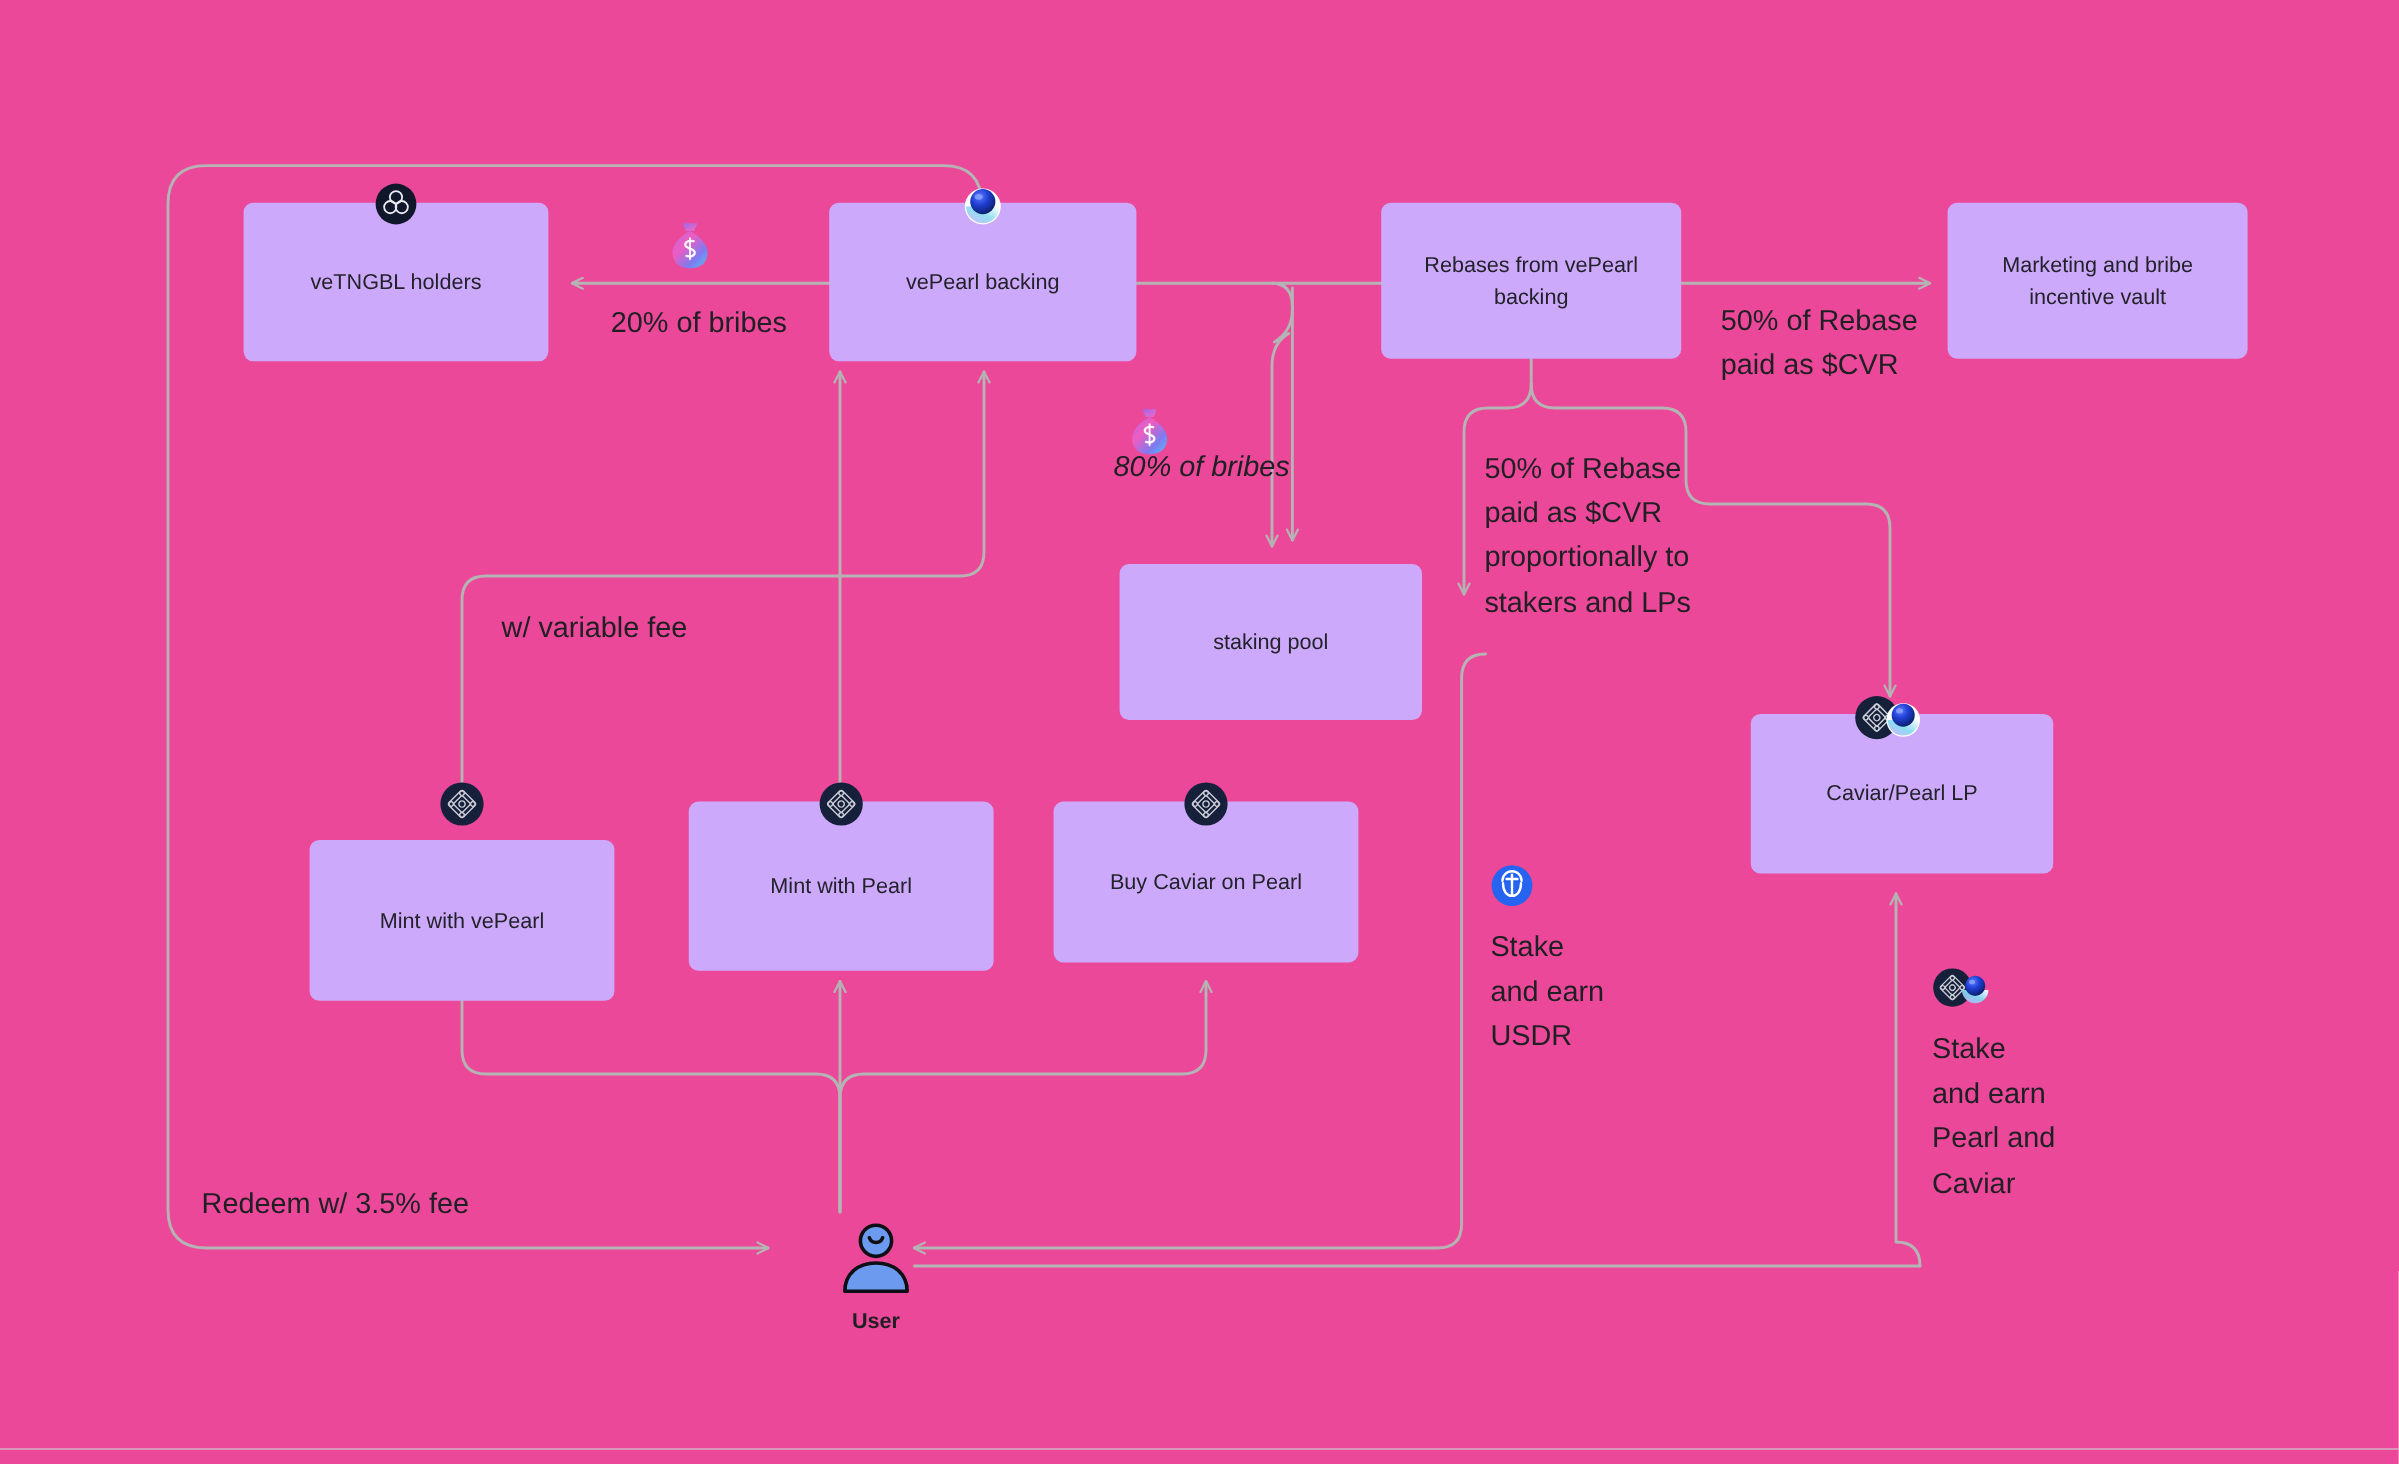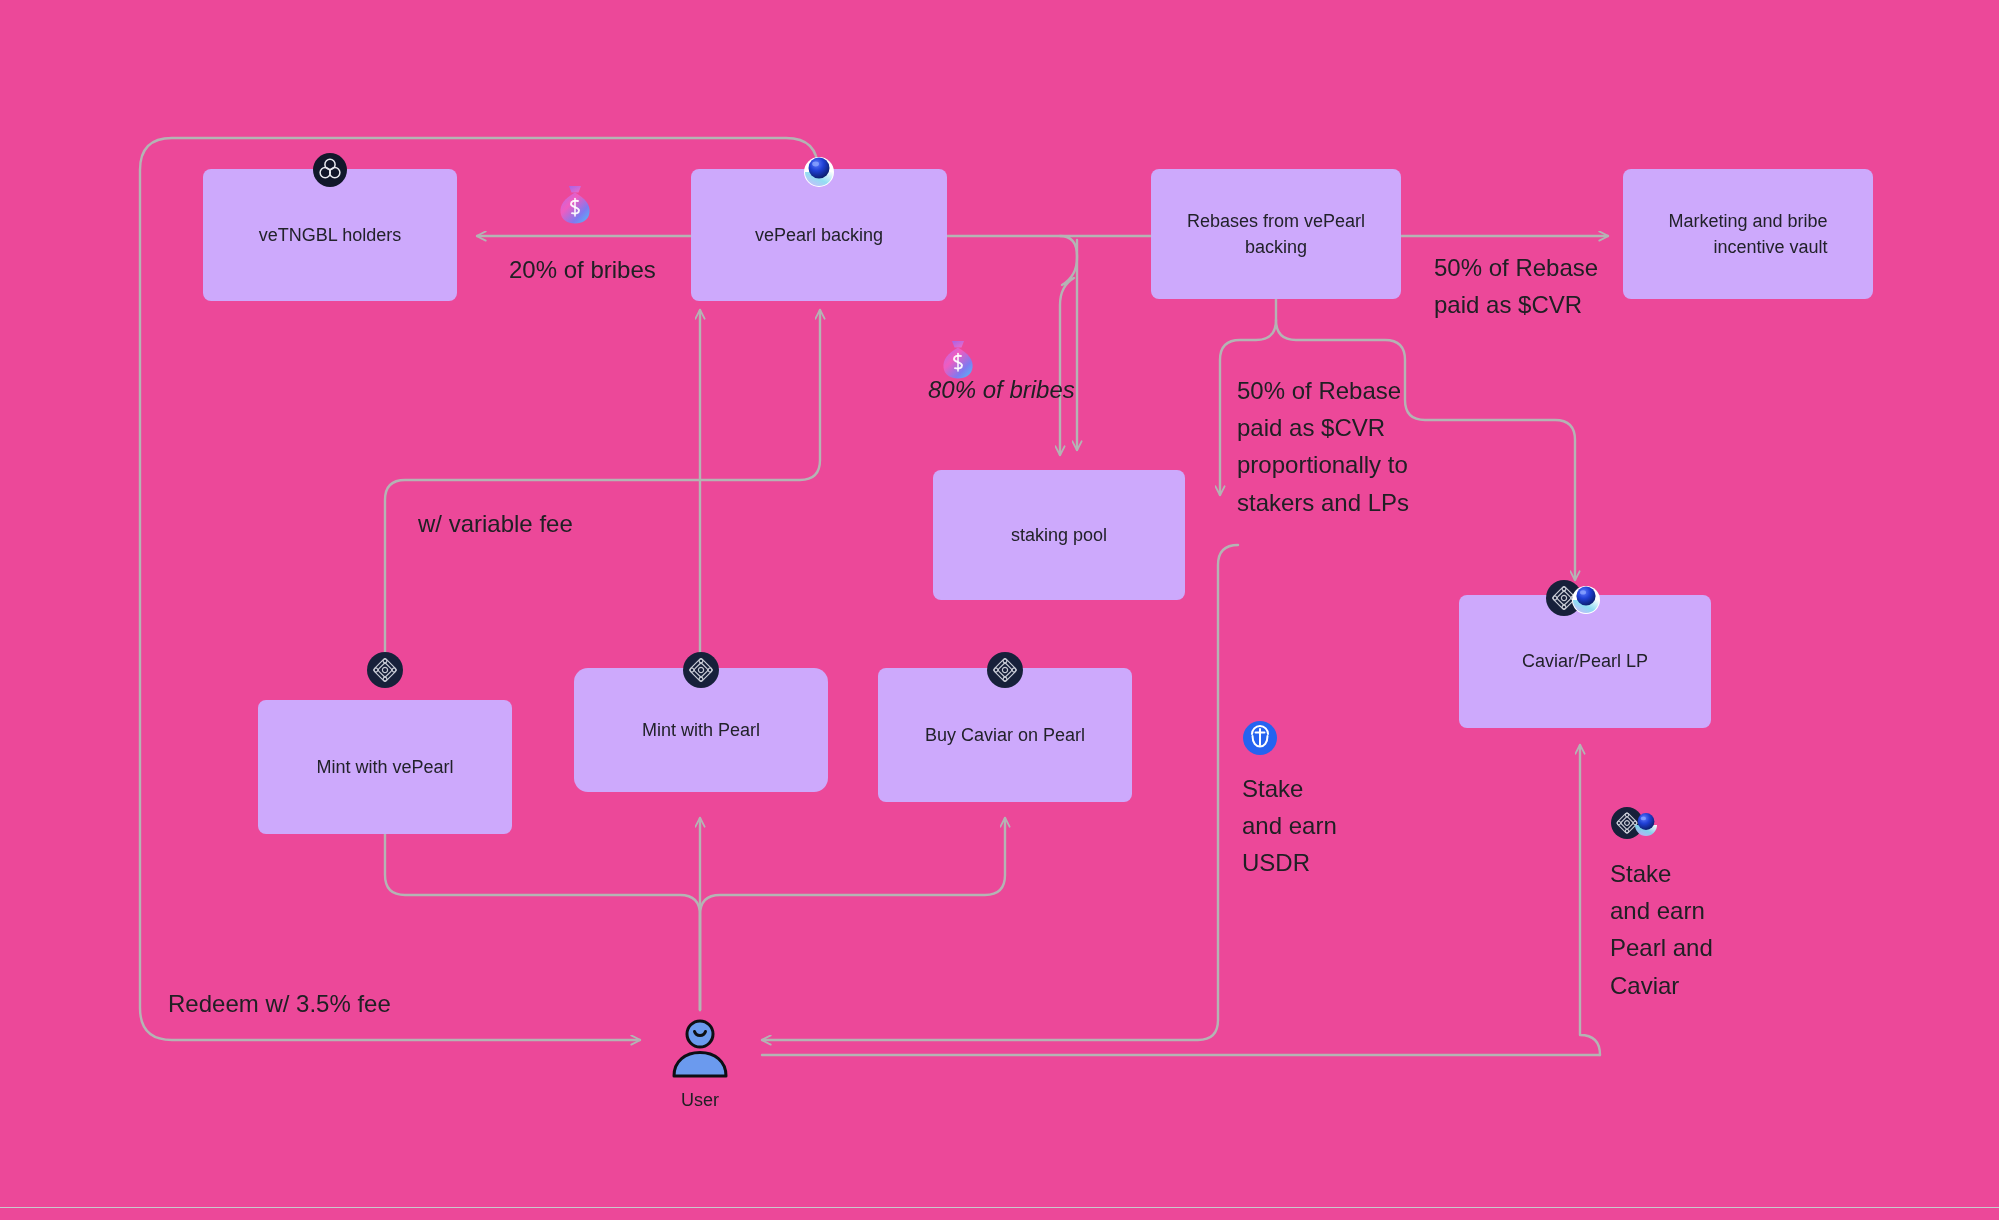--- a/index.html
+++ b/index.html
@@ -123,38 +123,38 @@
 
   <div class="node" style="left:691px;top:169px;width:256px;height:132px;">
     <span>vePearl backing</span>
   </div>
 
   <div class="node" style="left:1151px;top:169px;width:250px;height:130px;">
     <span style="white-space:pre-line;">Rebases from vePearl
 backing</span>
   </div>
 
-  <div class="node" style="left:1623px;top:169px;width:250px;height:130px;text-align:right;">
+  <div class="node" style="left:1623px;top:169px;width:250px;height:130px;">
     <span style="white-space:pre-line;">Marketing and bribe
 incentive vault</span>
   </div>
 
   <div class="node" style="left:933px;top:470px;width:252px;height:130px;">
     <span>staking pool</span>
   </div>
 
   <div class="node" style="left:1459px;top:595px;width:252px;height:133px;">
     <span>Caviar/Pearl LP</span>
   </div>
 
   <div class="node" style="left:258px;top:700px;width:254px;height:134px;">
     <span>Mint with vePearl</span>
   </div>
 
-  <div class="node" style="left:574px;top:668px;width:254px;height:124px;border-radius:14px;">
+  <div class="node" style="left:574px;top:668px;width:254px;height:141px;">
     <span>Mint with Pearl</span>
   </div>
 
   <div class="node" style="left:878px;top:668px;width:254px;height:134px;">
     <span>Buy Caviar on Pearl</span>
   </div>
 
   <div class="badge" style="left:310px;top:150px;">
     <svg width="40" height="40" viewBox="0 0 40 40">
       <circle cx="20" cy="20" r="17" fill="#11172a"></circle>
@@ -307,21 +307,21 @@
         <circle cx="36" cy="16.5" r="8.4" fill="url(#pearlG)"></circle>
         <ellipse cx="33.4" cy="13.4" rx="2.6" ry="1.9" fill="#8fa8ff" opacity="0.75"></ellipse>
       </svg>
     </span>
     <div class="lg-text">Stake
 and earn
 Pearl and
 Caviar</div>
   </div>
 
-  <div class="userwrap" style="left:663px;top:1018px;">
+  <div class="userwrap" style="left:693px;top:1018px;font-weight:bold;">
     <span>
       <svg width="74" height="62" viewBox="0 0 74 62">
         <circle cx="37" cy="16" r="13" fill="#6b9aee" stroke="#0d0f14" stroke-width="3"></circle>
         <path d="M31.5,13.5 a5.8,5.8 0 0 0 11,0" fill="none" stroke="#0d0f14" stroke-width="3" stroke-linecap="round"></path>
         <path d="M11,58 C11,43 22.5,34.5 37,34.5 C51.5,34.5 63,43 63,58 Z" fill="#6b9aee" stroke="#0d0f14" stroke-width="3" stroke-linejoin="round"></path>
       </svg>
     </span>
     <span class="userlabel">User</span>
   </div>
 

